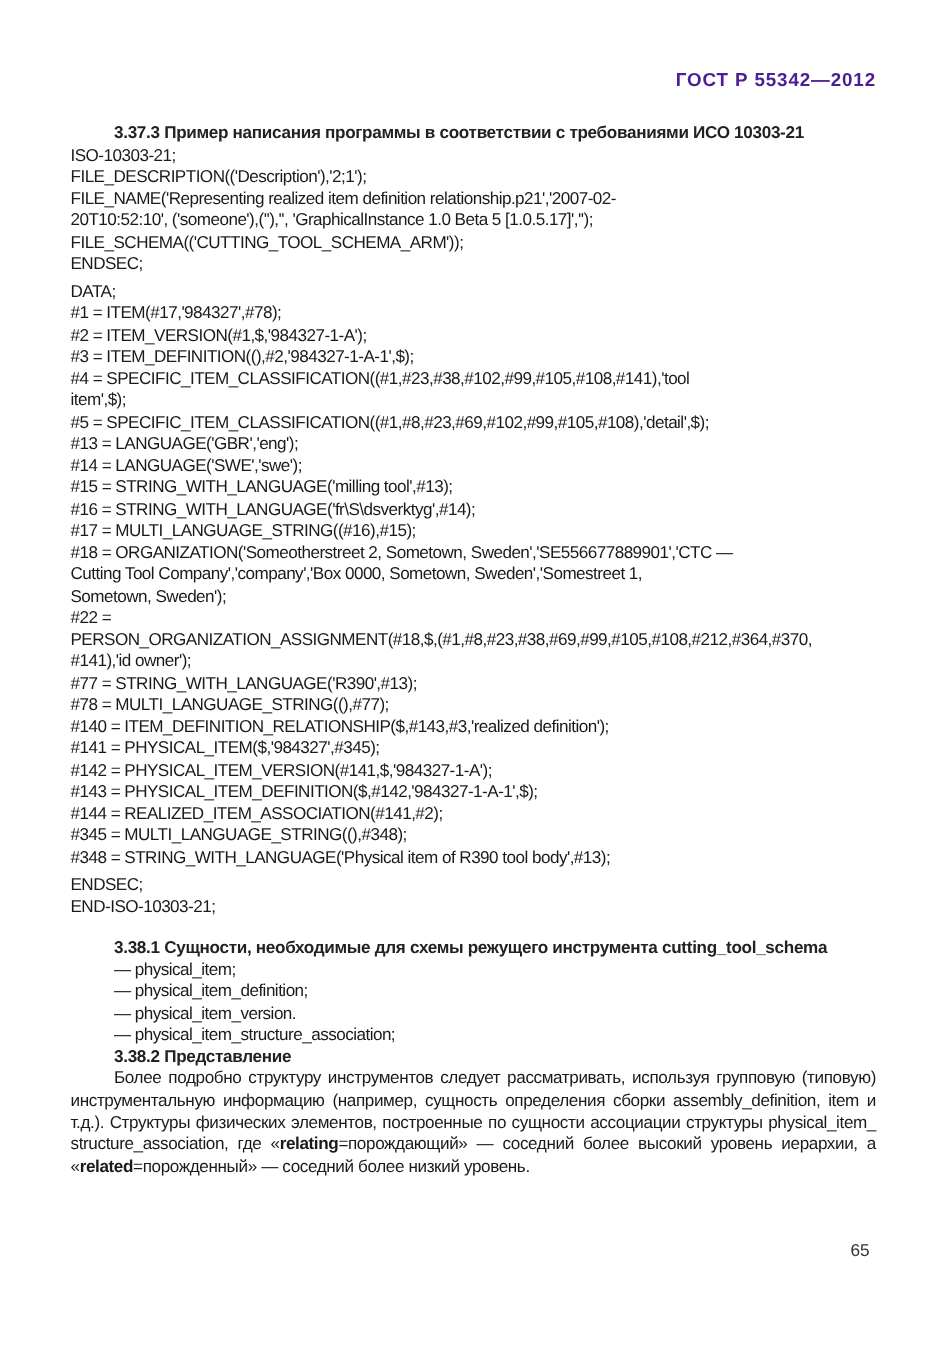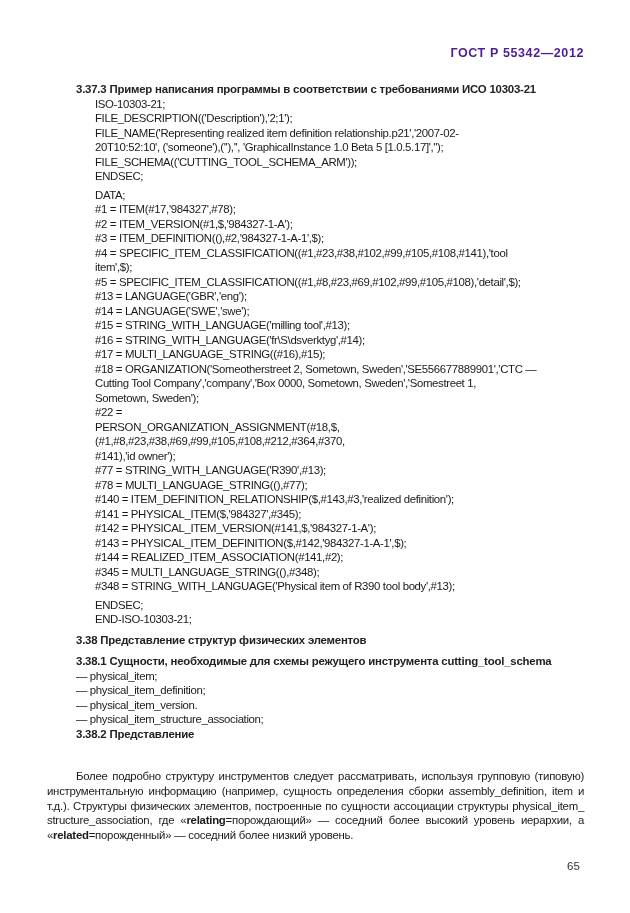--- a/index.html
+++ b/index.html
@@ -13,30 +13,29 @@
       font-size: 12.5px; letter-spacing: 0.6px; color: #4c1d95;
     }
     .page {
       position: absolute; left: 47px; top: 82px; width: 537px;
       font-size: 11.4px; line-height: 14.5px; letter-spacing: -0.35px;
     }
     .h {
       font-weight: bold; padding-left: 29px; letter-spacing: -0.2px;
       color: #222;
     }
-    .code-line { white-space: pre-wrap; margin-left: 48px; }
+    .code-line { white-space: pre-wrap; }
     .gap { height: 4px; }
     .list-line { padding-left: 29px; }
     .para {
       text-indent: 29px; text-align: justify; letter-spacing: -0.25px;
       line-height: 14.8px;
-      margin-top: 28px;
     }
     .page-num {
-      position: absolute; top: 828px; left: 567px; font-size: 11.5px; color: #333; margin-top: 32px;
+      position: absolute; top: 828px; left: 567px; font-size: 11.5px; color: #333;
     }
     b { font-weight: bold; }
   </style>
 </head>
 <body>
 
 <div class="header">ГОСТ Р 55342—2012</div>
 
 <div class="page">
 
@@ -84,21 +83,20 @@
   </div>
 
   <div class="gap"></div>
 
   <div>
     <div class="code-line">ENDSEC;</div>
     <div class="code-line">END-ISO-10303-21;</div>
   </div>
 
   <div style="height:6px"></div>
-  <div class="h">3.38 Представление структур физических элементов</div>
   <div style="height:7px"></div>
   <div class="h">3.38.1 Сущности, необходимые для схемы режущего инструмента cutting_tool_schema</div>
 
   <div>
     <div class="list-line">— physical_item;</div>
     <div class="list-line">— physical_item_definition;</div>
     <div class="list-line">— physical_item_version.</div>
     <div class="list-line">— physical_item_structure_association;</div>
   </div>
 

